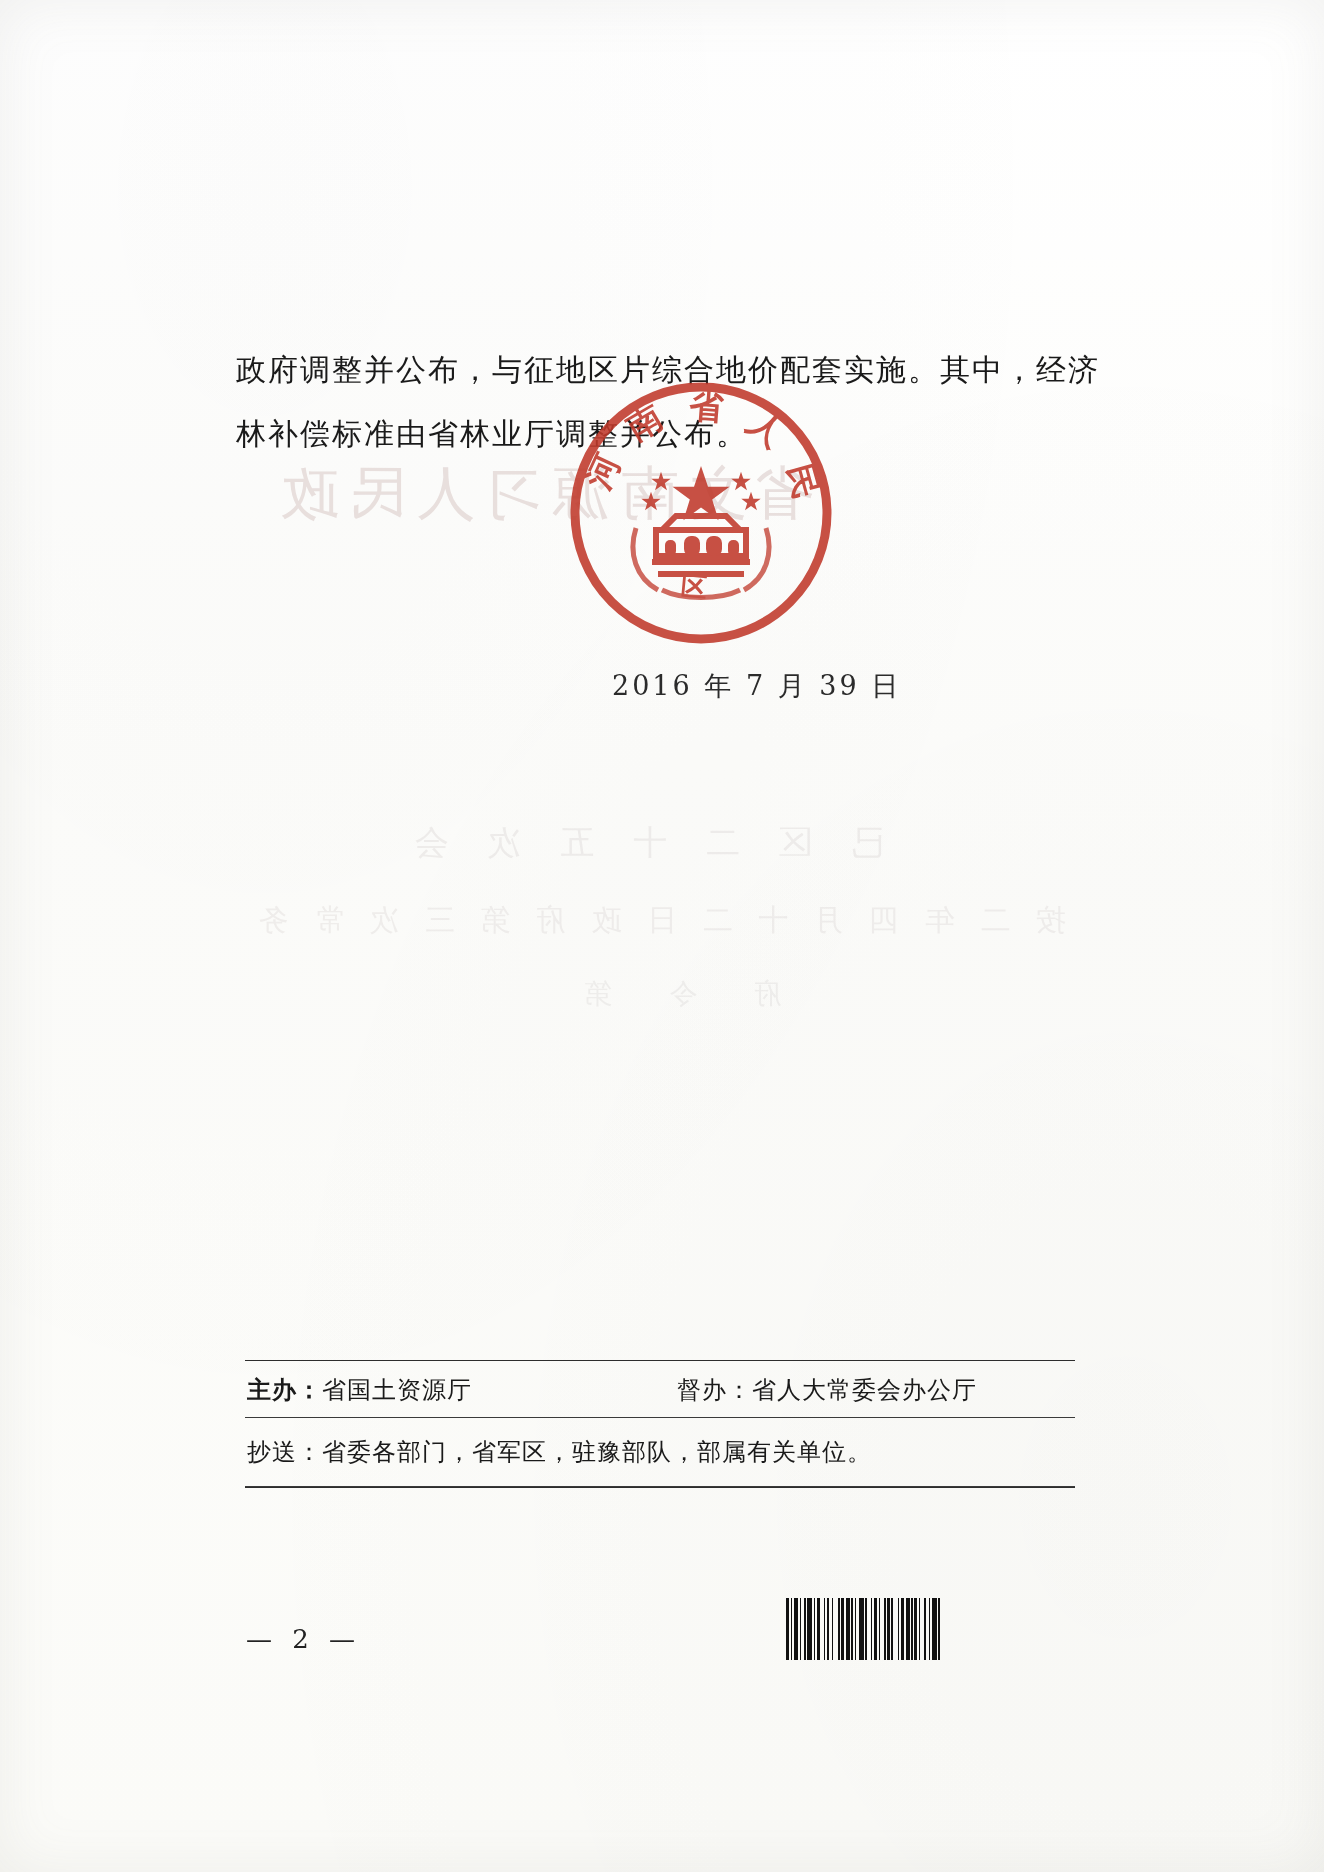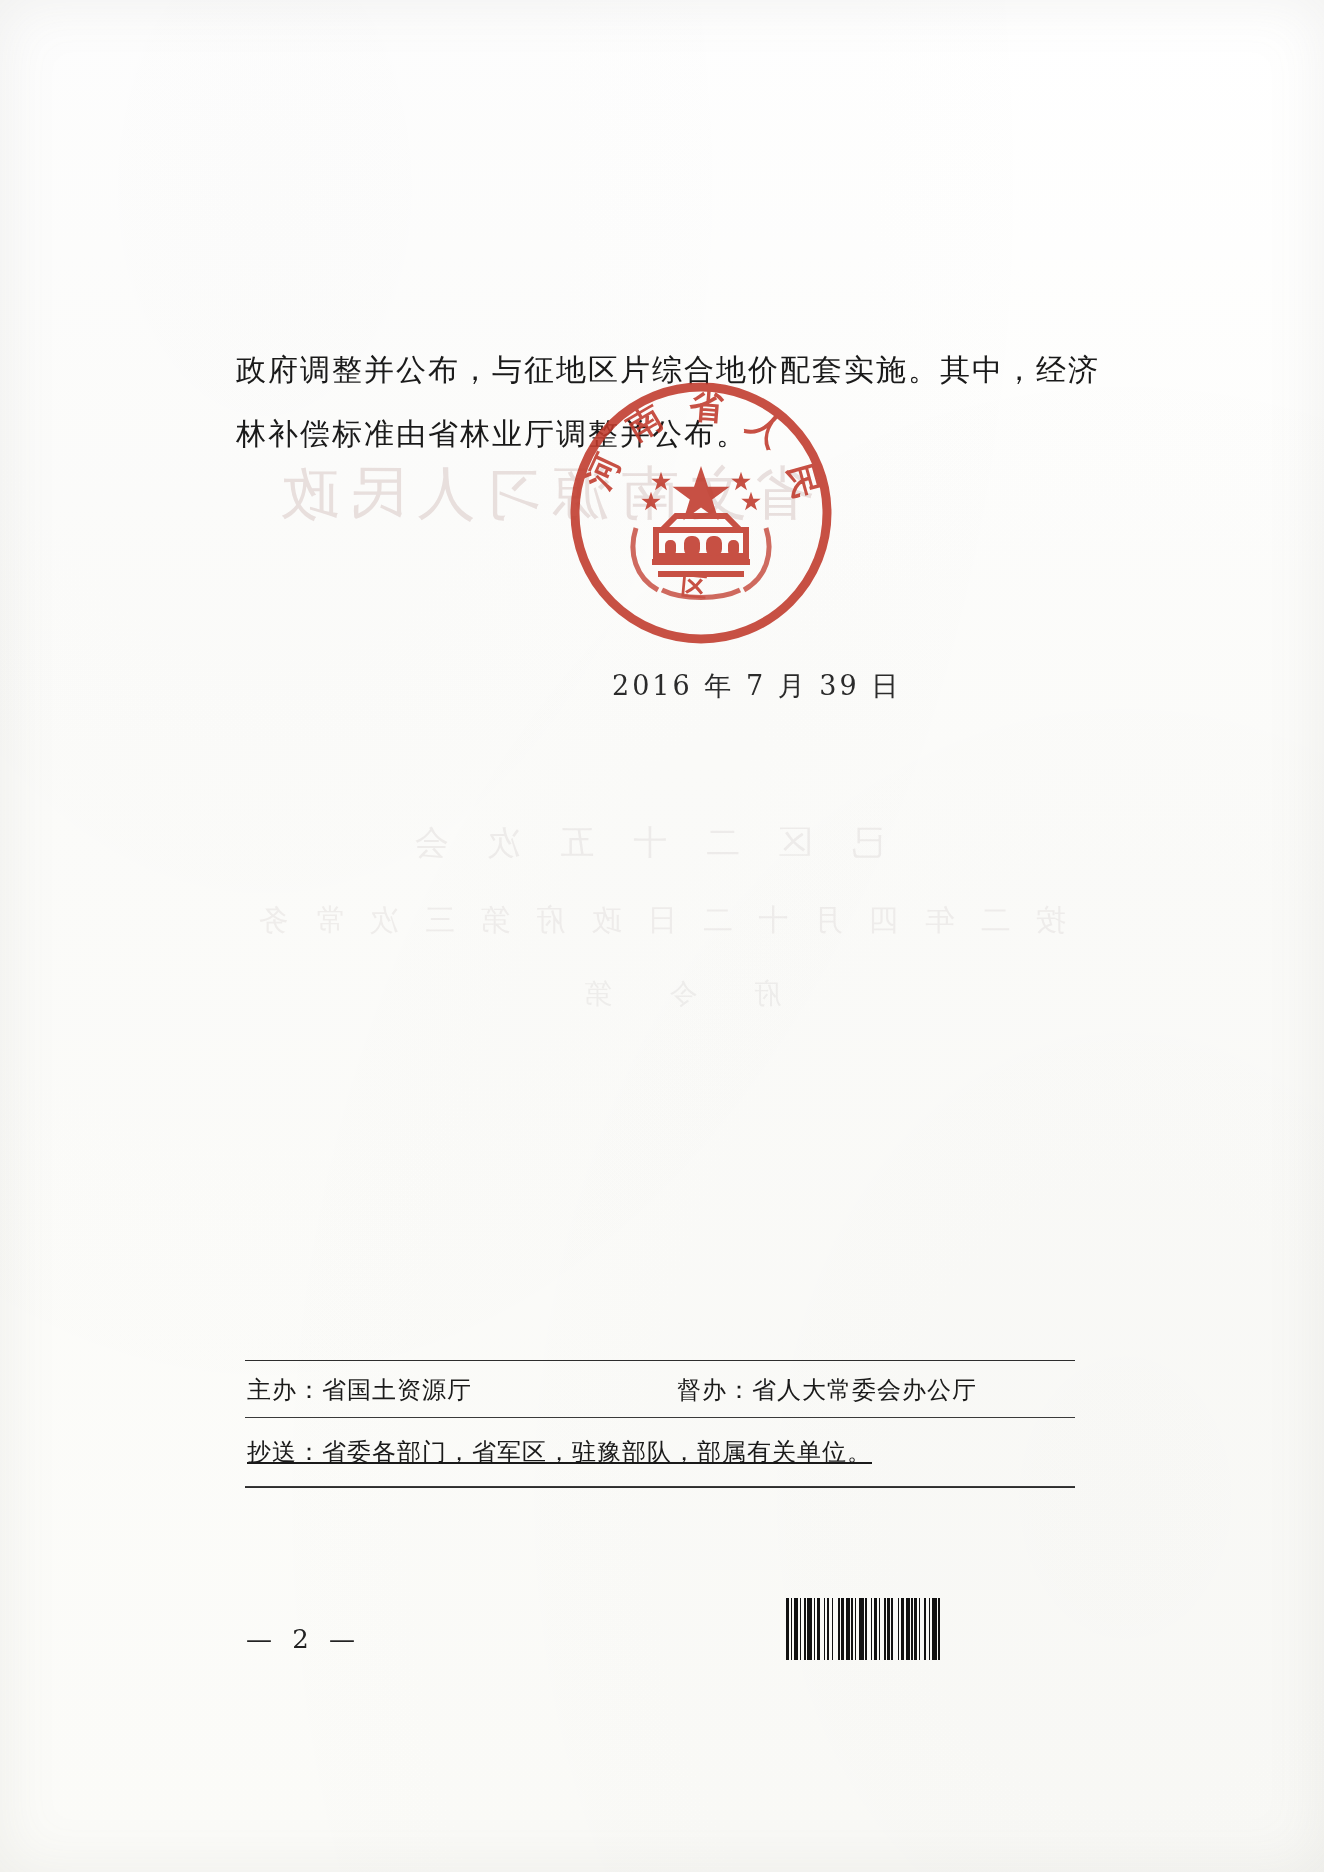--- a/index.html
+++ b/index.html
@@ -108,27 +108,26 @@
   }
   .rule-thin {
     border-top: 1.2px solid #3a3a3a;
     width: 100%;
   }
   .footer-row {
     display: flex;
     align-items: baseline;
     padding: 13px 2px 11px 2px;
   }
-  .footer-row .left { flex: 0 0 auto; }
+  .footer-row .left { flex: 0 0 auto; font-weight: bold; }
   .footer-row .right { margin-left: auto; padding-right: 18px; }
   .footer-row .mid { margin-left: 205px; }
   .cc-block {
     padding: 12px 2px 12px 2px;
     line-height: 44px;
-    text-decoration: underline;
   }
   .cc-indent { padding-left: 66px; }
 
   
   .page-number {
     position: absolute;
     left: 246px;
     top: 1624px;
     font-size: 26px;
     letter-spacing: 6px;

